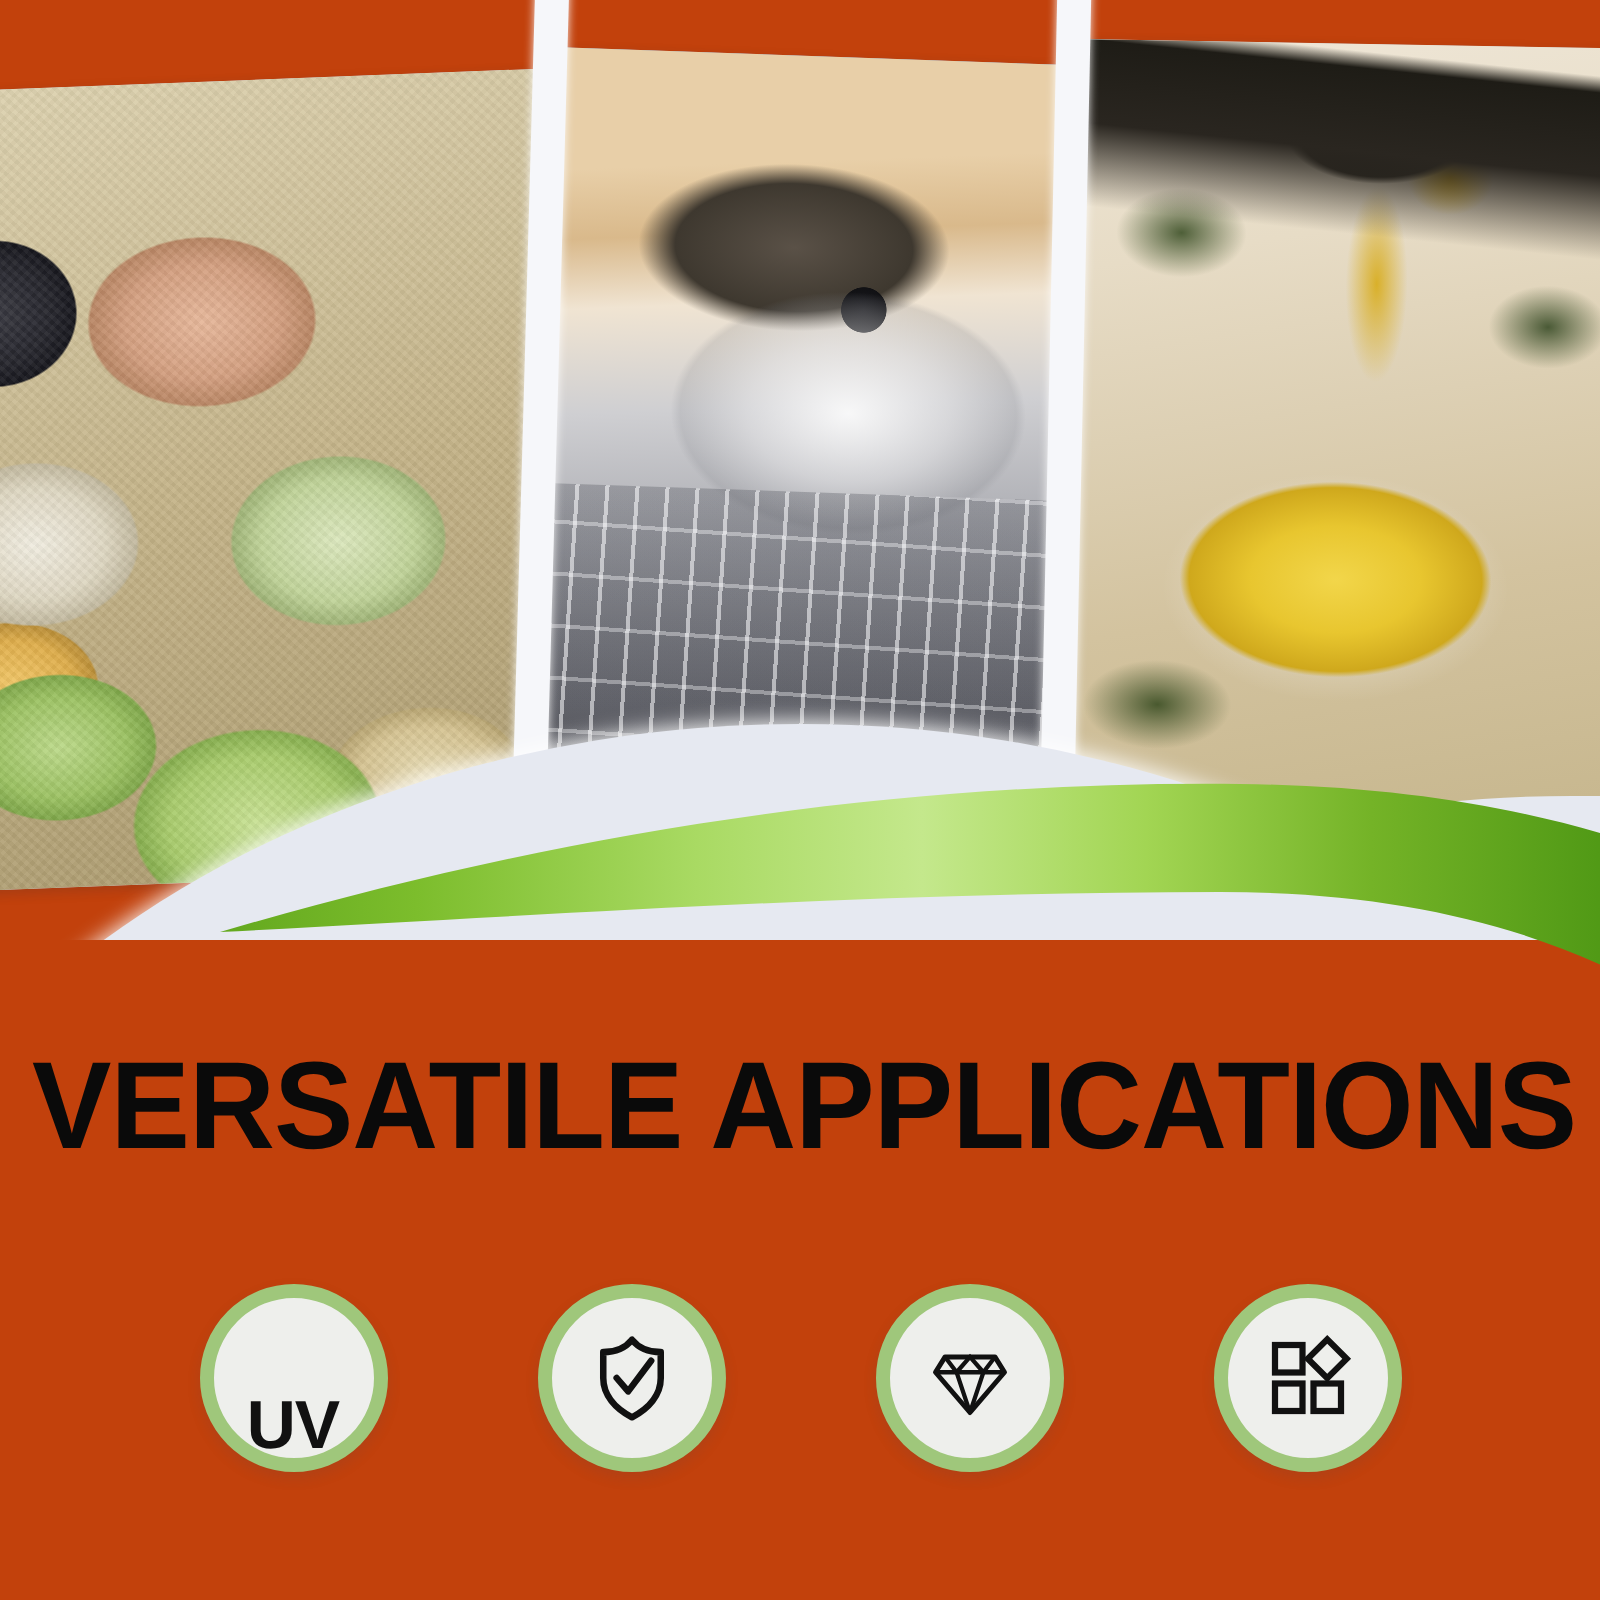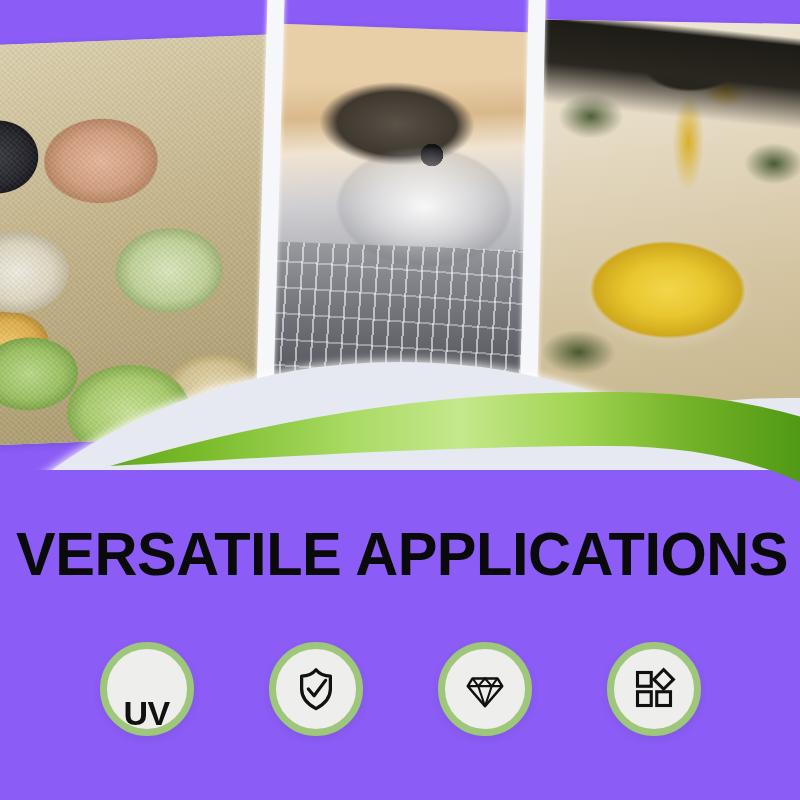--- a/index.html
+++ b/index.html
@@ -4,21 +4,21 @@
 <style>
   * { margin:0; padding:0; box-sizing:border-box; }
   html, body {
     width:800px; height:800px;
     font-family:"Liberation Sans", sans-serif;
     overflow:hidden;
   }
   #stage {
     position:relative;
     width:800px; height:800px;
-    background:#8b5cf6;
+    background:#c2410c;
   }
 
   
   #collage {
     position:absolute;
     left:0; top:0;
     width:800px; height:470px;
     overflow:hidden;
   }
   .panel {

